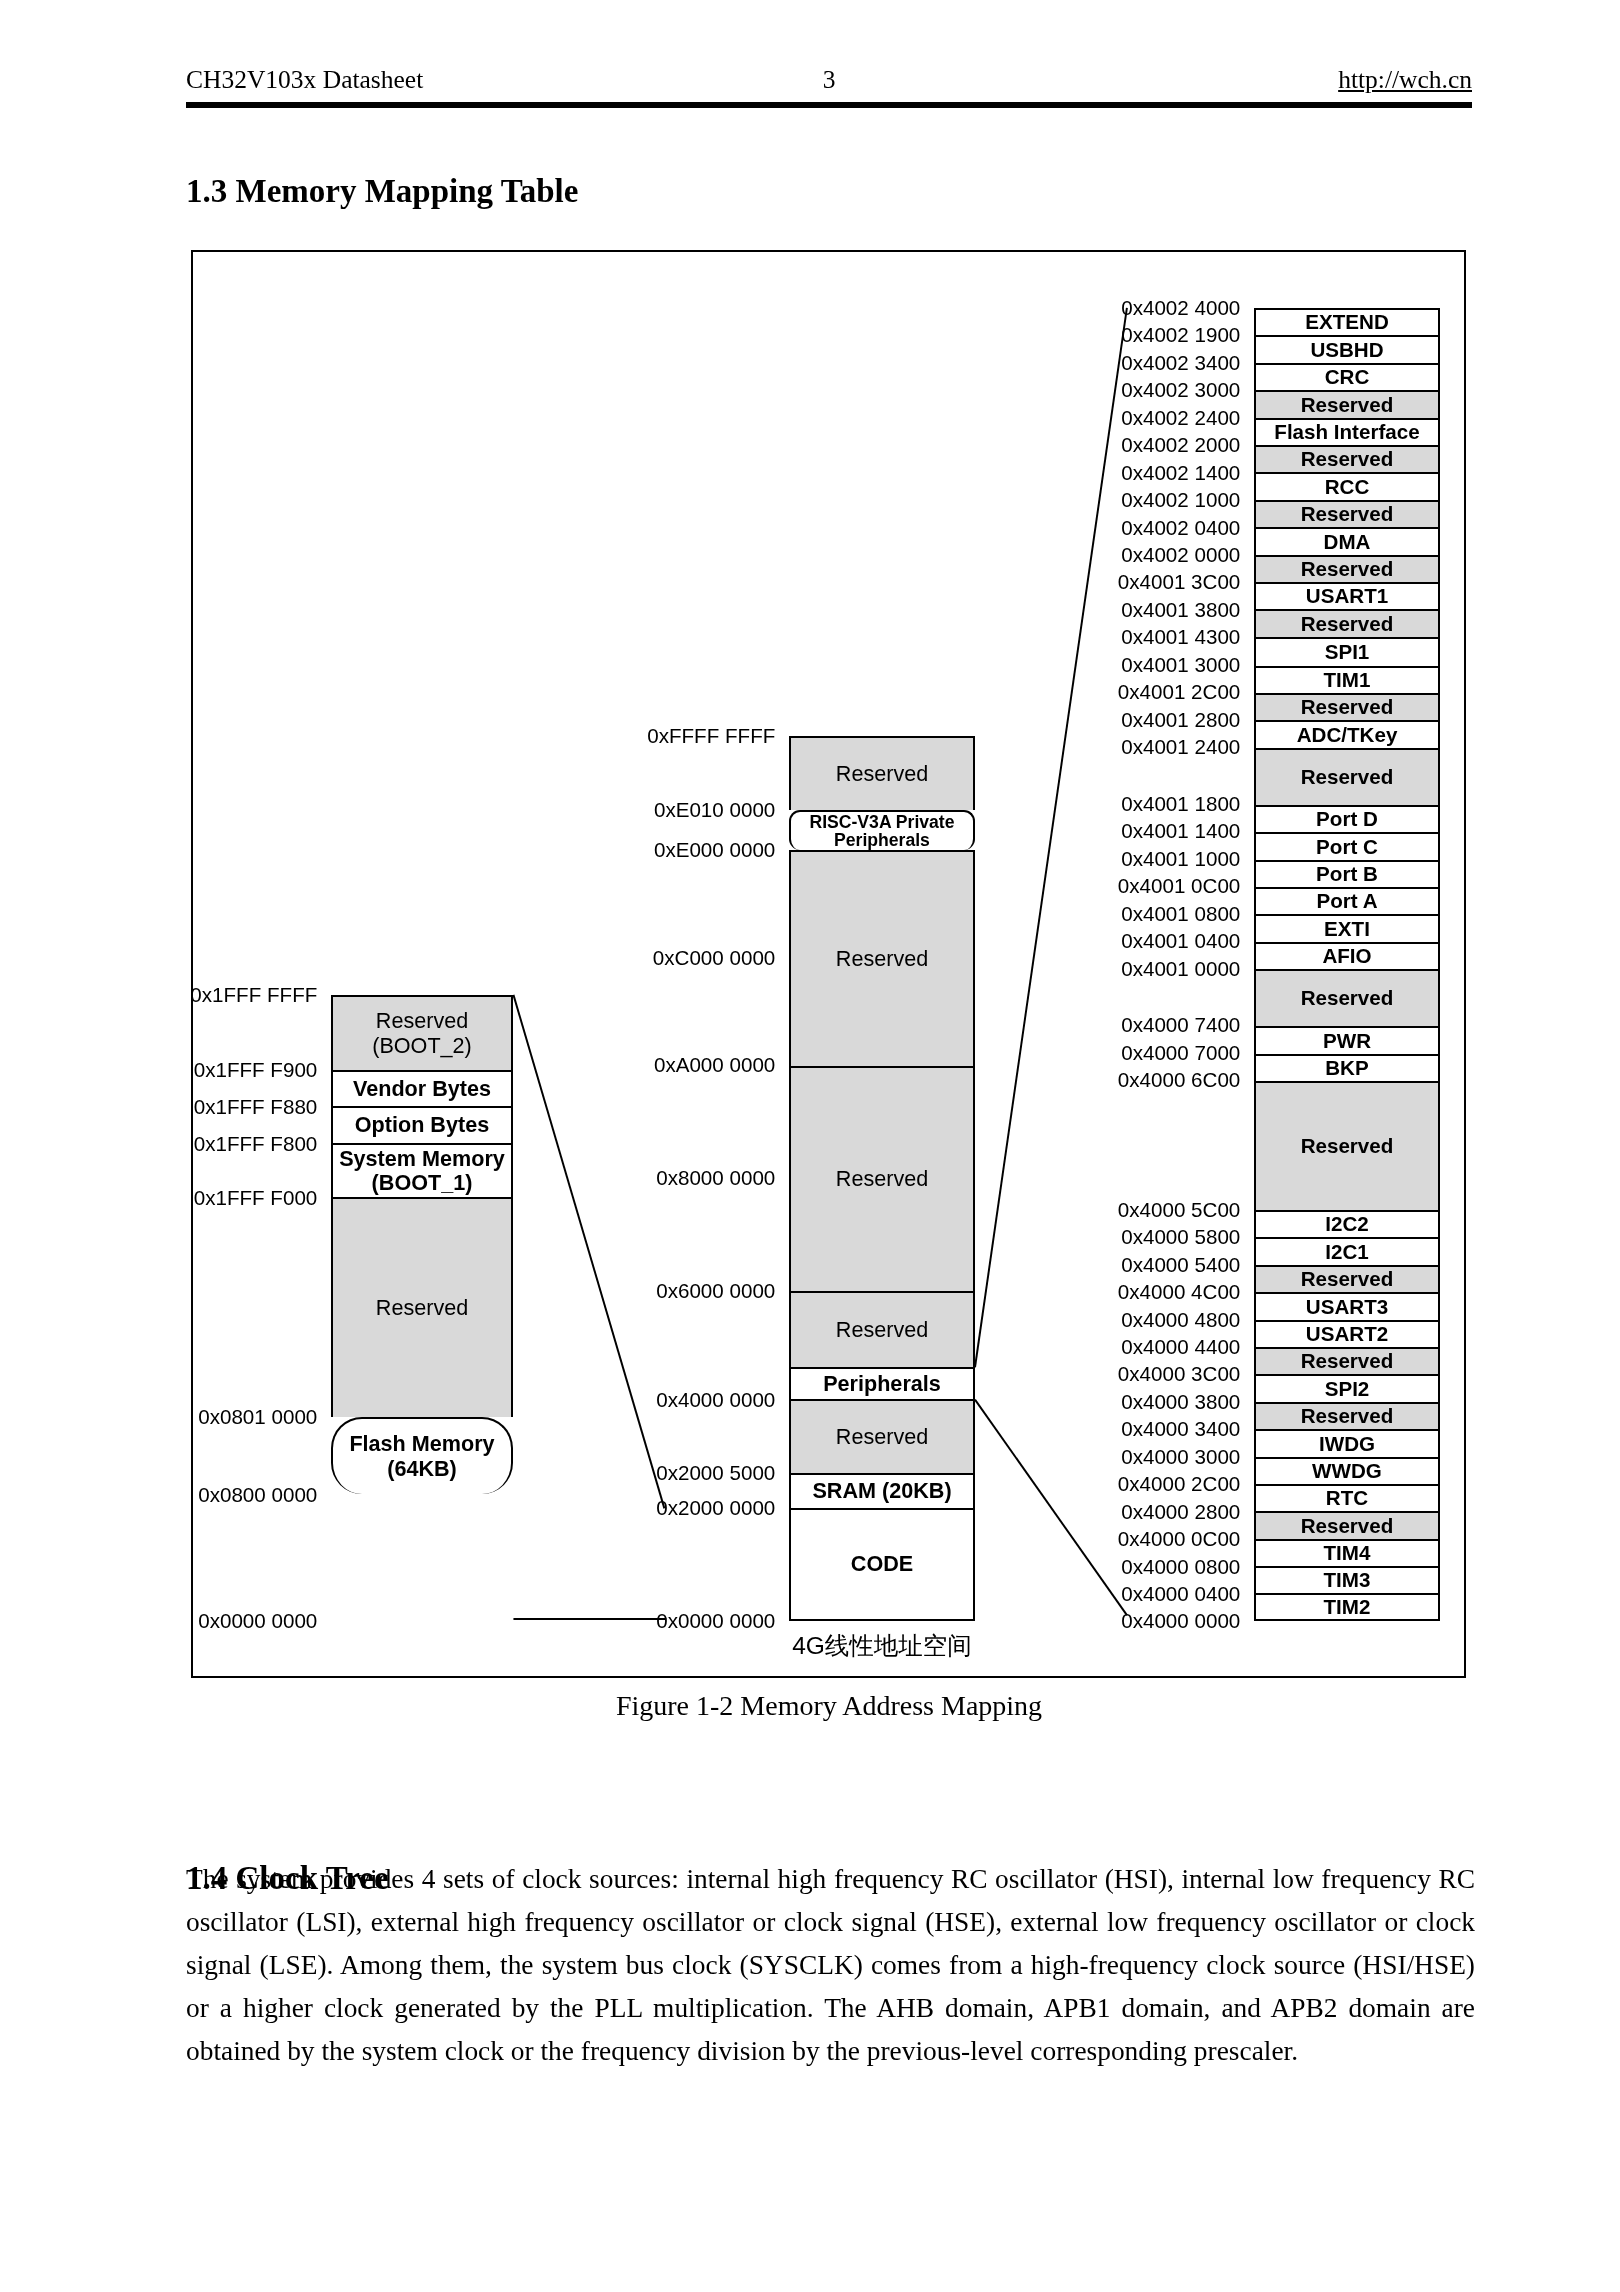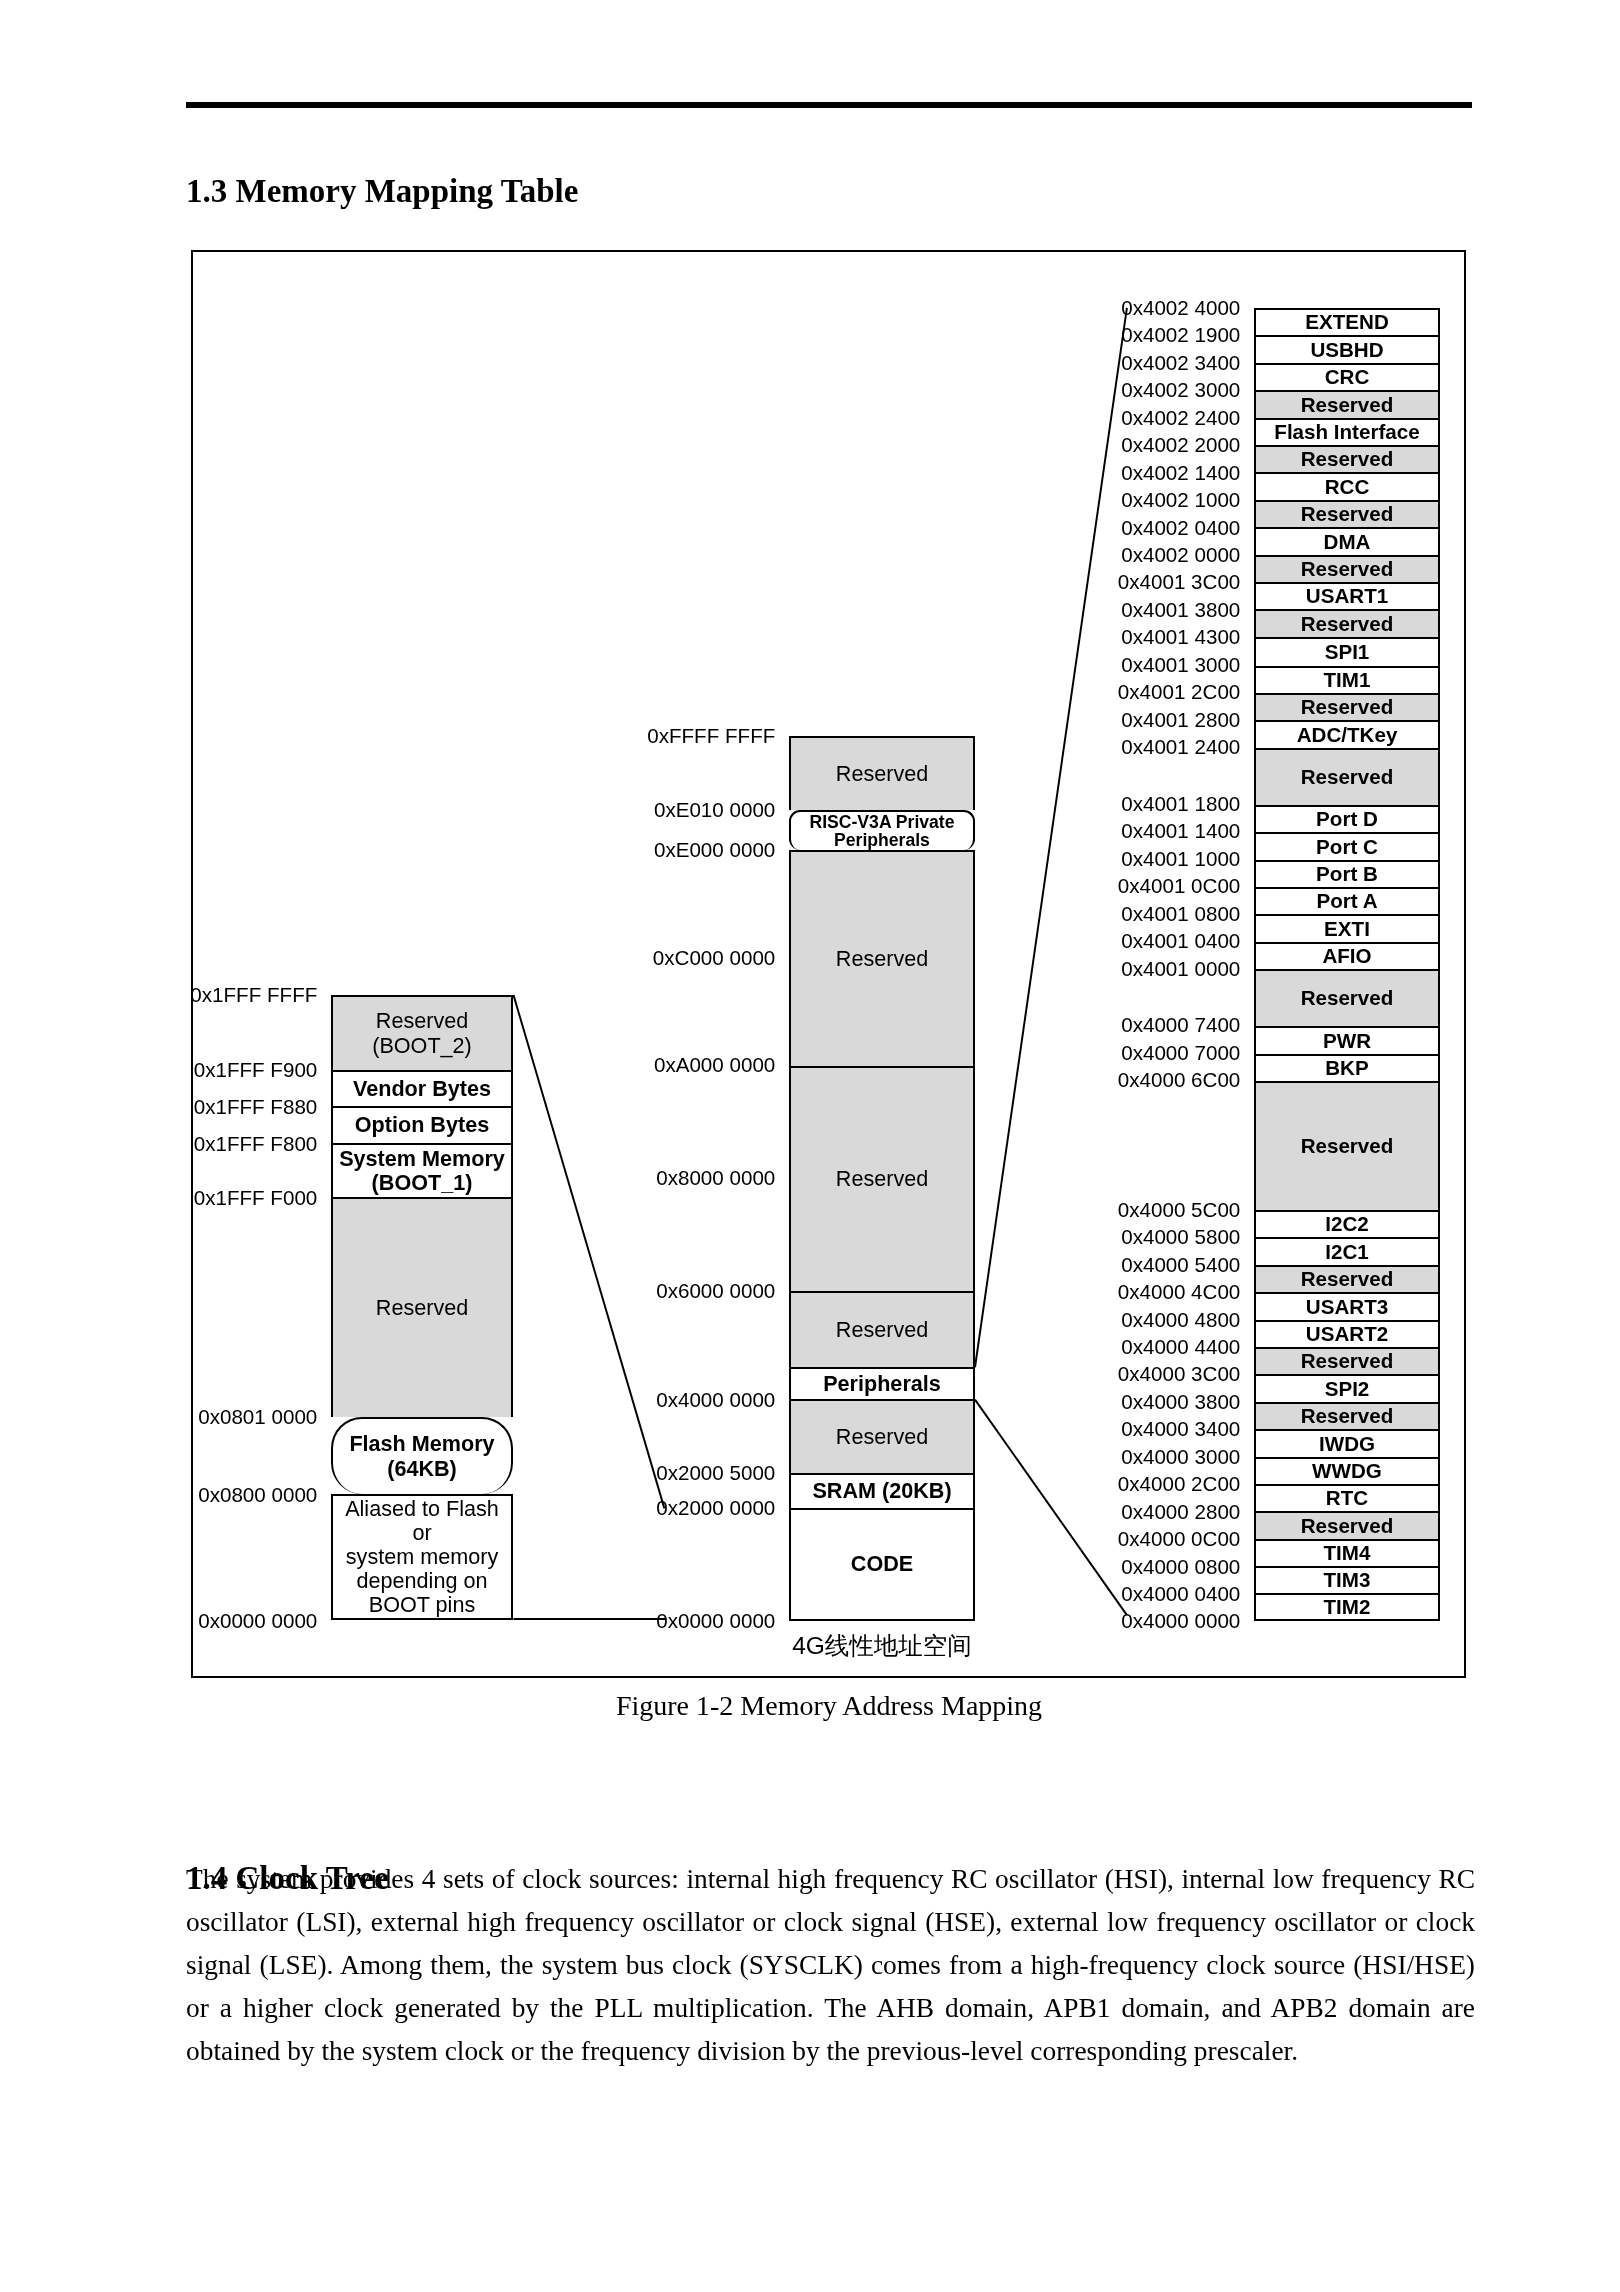--- a/index.html
+++ b/index.html
@@ -43,20 +43,25 @@
   .mm-block.small{font-size:17.6px;font-weight:700;line-height:1.05;}
   .mm-col.labels-bold .mm-block{font-weight:700;font-size:20.6px;line-height:1;}
   .addr{position:absolute;right:calc(100% + 13.7px);transform:translateY(-50%);
         white-space:nowrap;font-family:"Liberation Sans",sans-serif;font-size:20.6px;}
 </style>
 </head>
 <body>
 
 <div class="page">
 
+  <div class="header">
+    <span class="hl">CH32V103x Datasheet</span>
+    <span class="hc">3</span>
+    <span class="hr"><a class="hlink">http://wch.cn</a></span>
+  </div>
   <div class="header-rule"></div>
 
   <h1 class="s-title" id="s13">1.3 Memory Mapping Table</h1>
 
   <div class="figure" id="figure">
     <svg class="connectors" viewBox="0 0 1297 1453">
       <line x1="327" y1="758" x2="481" y2="1282" stroke="#000" stroke-width="2"></line>
       <line x1="327" y1="1395" x2="483" y2="1395" stroke="#000" stroke-width="2"></line>
       <line x1="798" y1="1138" x2="953" y2="57" stroke="#000" stroke-width="2"></line>
       <line x1="798" y1="1171" x2="953" y2="1391" stroke="#000" stroke-width="2"></line>
@@ -71,24 +76,20 @@
         <div class="mm-block bold" style="height: 37px;"><span>Option Bytes</span></div>
         <span class="addr" style="top: 112px;">0x1FFF F880</span>
         <div class="mm-block bold" style="height: 54px;"><span>System Memory
 (BOOT_1)</span></div>
         <span class="addr" style="top: 149px;">0x1FFF F800</span>
         <div class="mm-block shaded" style="height: 220px;"><span>Reserved</span></div>
         <span class="addr" style="top: 203px;">0x1FFF F000</span>
         <div class="mm-block bold" style="height: 77px; border-radius: 31px;"><span>Flash Memory
 (64KB)</span></div>
         <span class="addr" style="top: 422px;">0x0801 0000</span>
-        <div class="mm-block mm-last" style="height: 126px;"><span>Aliased to Flash or
-system memory
-depending on
-BOOT pins</span></div>
         <span class="addr" style="top: 500px;">0x0800 0000</span>
         <span class="addr" style="top: 626px;">0x0000 0000</span>
       </div>
       <div class="mm-col" style="left: 596px; top: 484px; width: 186px;">
         <div class="mm-block shaded" style="height: 74px;"><span>Reserved</span></div>
         <span class="addr" style="top: 0px;">0xFFFF FFFF</span>
         <div class="mm-block small" style="height: 40px; border-radius: 11px;"><span>RISC-V3A Private
 Peripherals</span></div>
         <span class="addr" style="top: 74px; margin-left: 43px;">0xE010 0000</span>
         <div class="mm-block shaded" style="height: 216px;"><span>Reserved</span></div>

